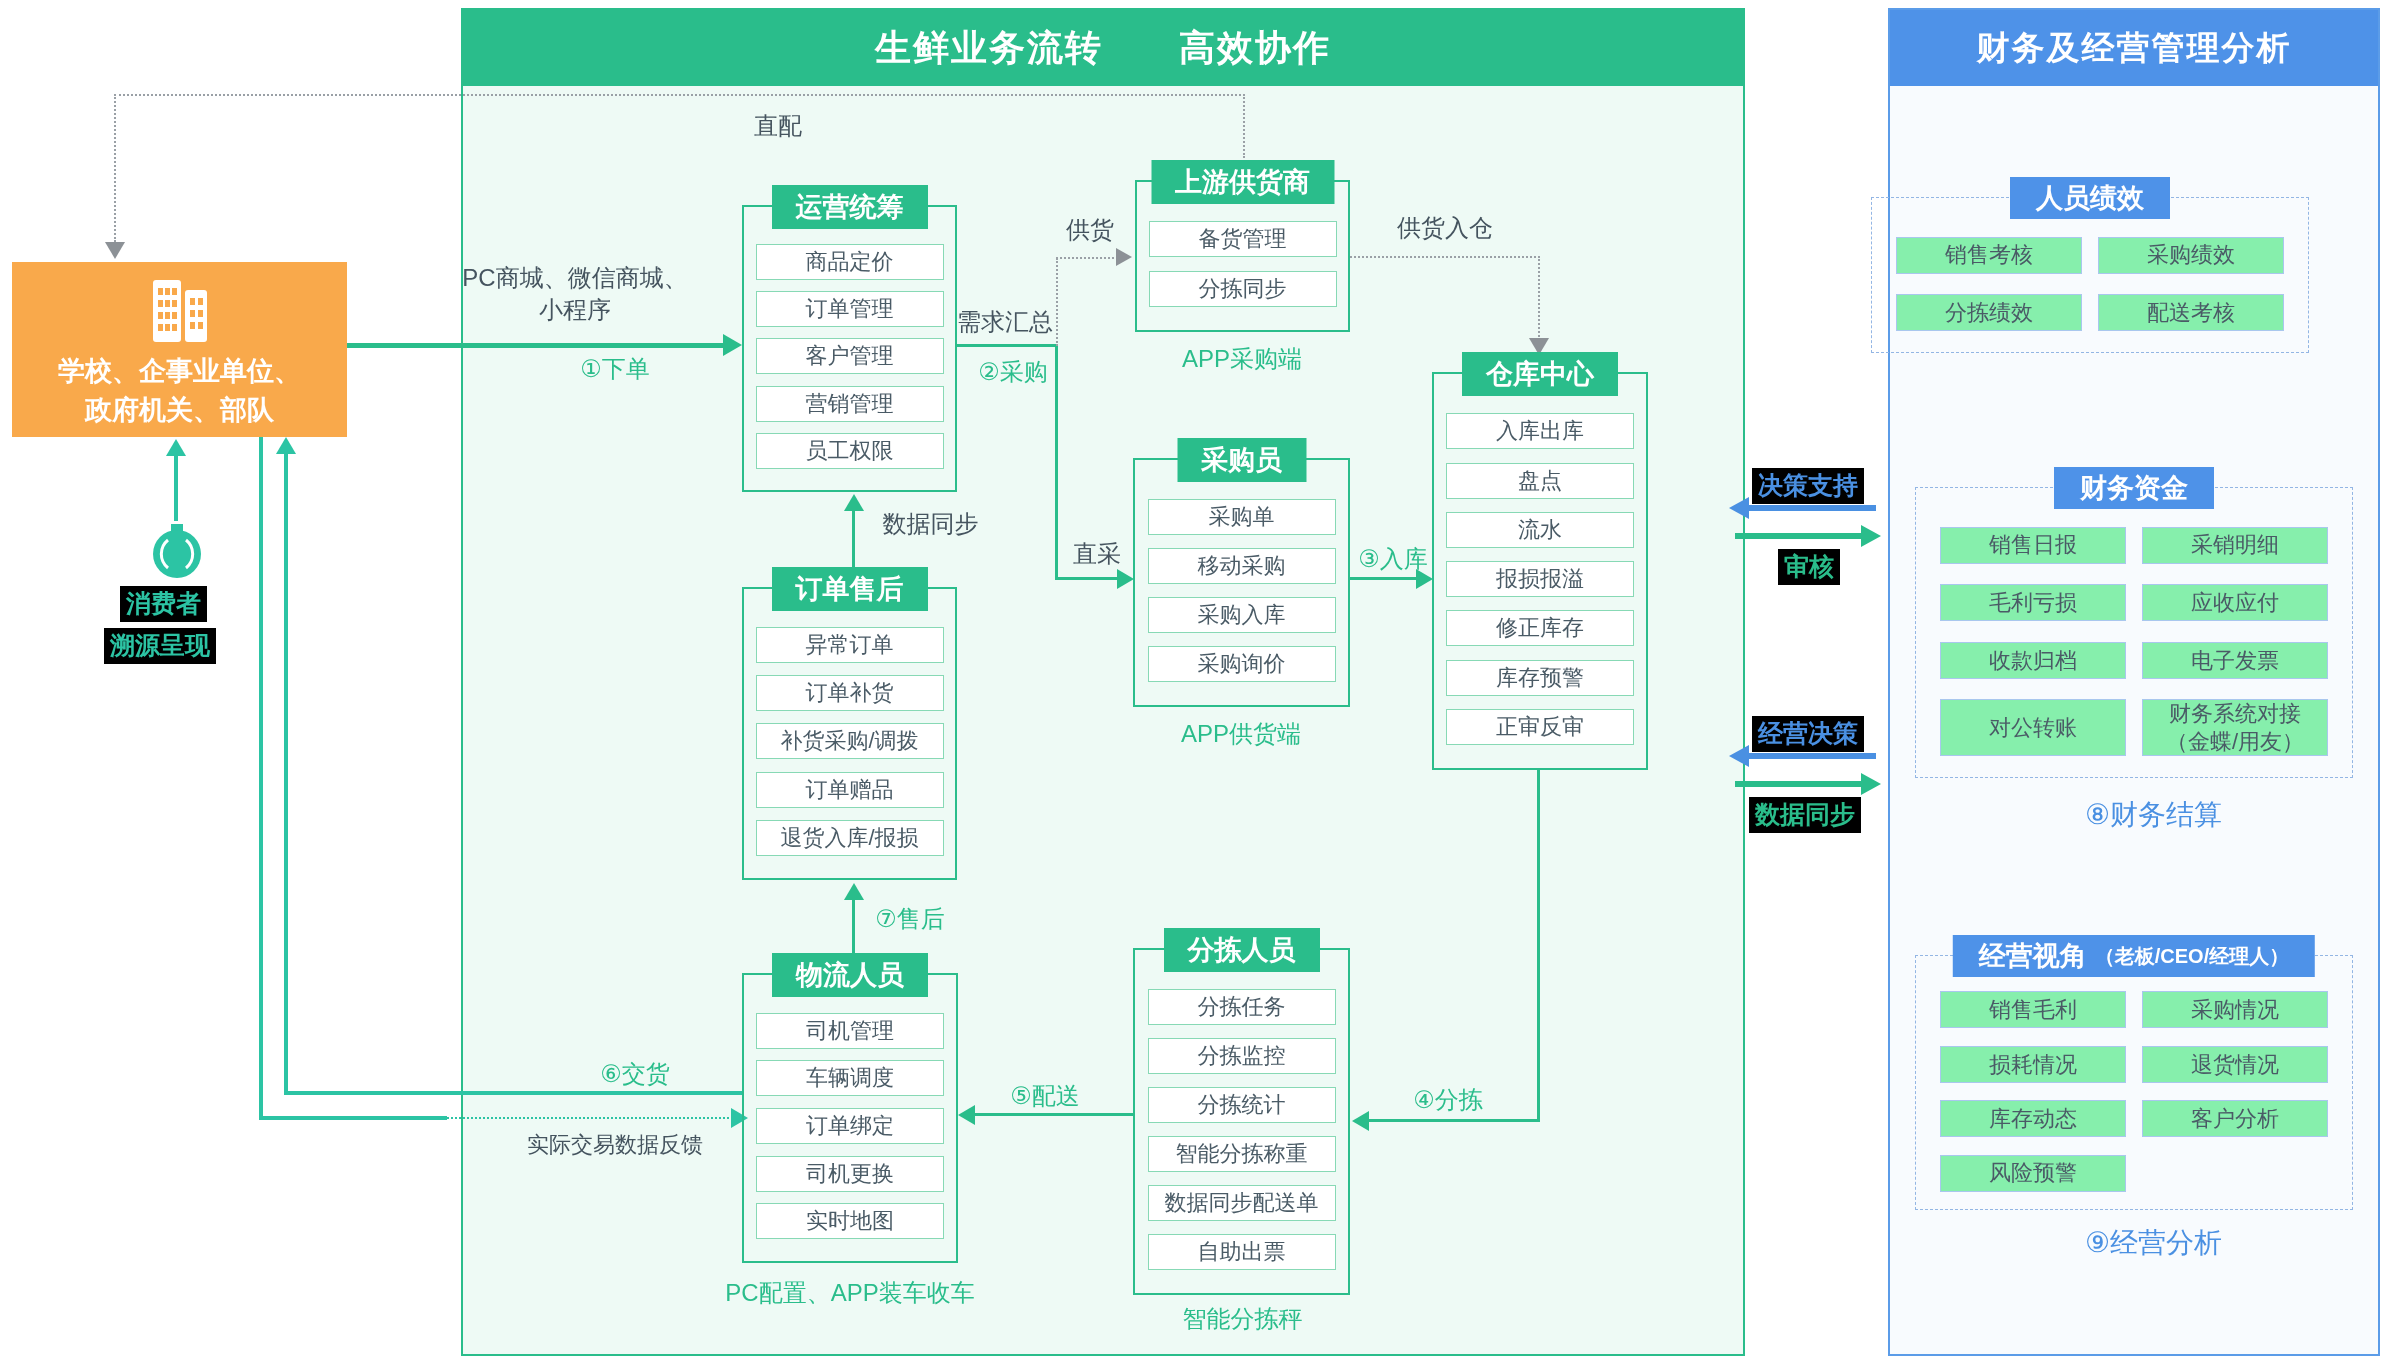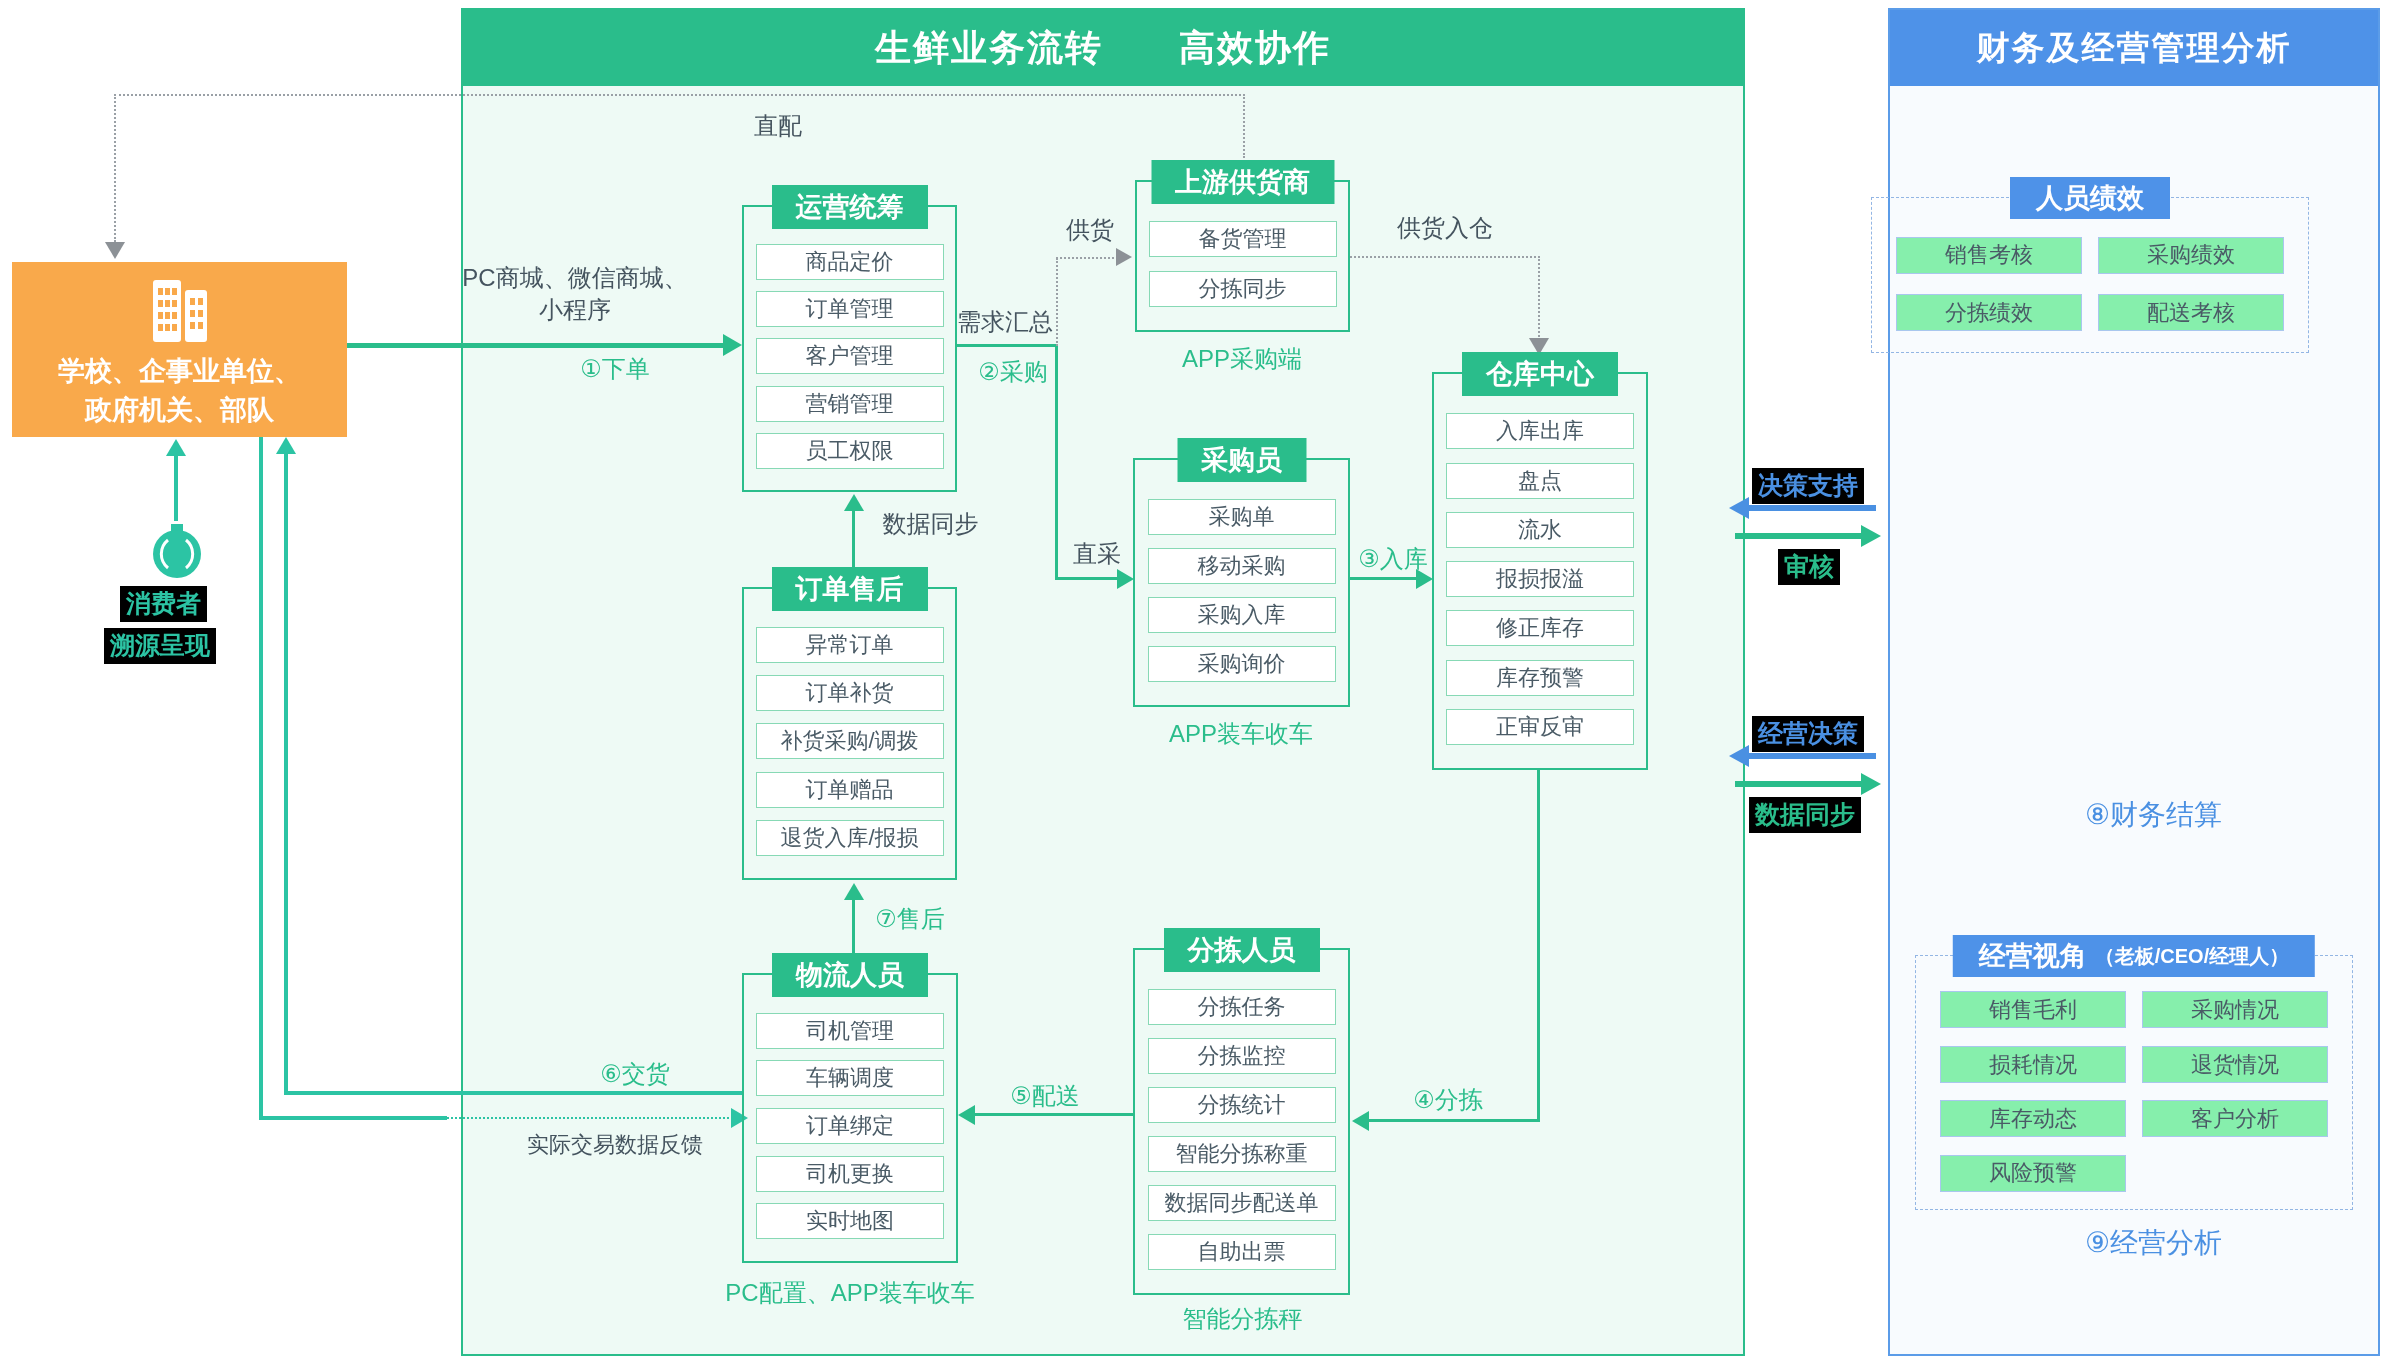--- a/index.html
+++ b/index.html
@@ -170,21 +170,21 @@
 
   <div class="group" style="left:1133px;top:458px;width:217px;height:249px">
     <div class="ghead">采购员</div>
     <div class="gitems">
         <div class="gitem">采购单</div>
         <div class="gitem">移动采购</div>
         <div class="gitem">采购入库</div>
         <div class="gitem">采购询价</div>
       </div>
   </div>
-  <div class="caption" style="left:1166px;top:718px;width:150px">APP装车收车</div>
+  <div class="caption" style="left:1166px;top:718px;width:150px">APP供货端</div>
 
   <div class="hl" style="left:1350px;top:577px;width:68px"></div>
   <div class="arr" style="left:1416px;top:569px;border-top:10px solid transparent;border-bottom:10px solid transparent;border-left:17px solid #2abd8b"></div>
   <div class="label green" style="left:1343px;top:543px;width:100px">③入库</div>
 
   <div class="group" style="left:1432px;top:372px;width:216px;height:398px">
     <div class="ghead">仓库中心</div>
     <div class="gitems">
         <div class="gitem">入库出库</div>
         <div class="gitem">盘点</div>
@@ -266,20 +266,34 @@
   <div class="rsec" style="left:1871px;top:197px;width:438px;height:156px">
     <div class="rhead">人员绩效</div>
     <div class="ritems">
         <div class="ritem">销售考核</div>
         <div class="ritem">采购绩效</div>
         <div class="ritem">分拣绩效</div>
         <div class="ritem">配送考核</div>
       </div>
   </div>
 
+  <div class="rsec" style="left:1915px;top:487px;width:438px;height:291px">
+    <div class="rhead">财务资金</div>
+    <div class="ritems">
+        <div class="ritem">销售日报</div>
+        <div class="ritem">采销明细</div>
+        <div class="ritem">毛利亏损</div>
+        <div class="ritem">应收应付</div>
+        <div class="ritem">收款归档</div>
+        <div class="ritem">电子发票</div>
+        <div class="ritem">对公转账</div>
+        <div class="ritem">财务系统对接
+（金蝶/用友）</div>
+      </div>
+  </div>
   <div class="label blue" style="left:2052px;top:796px;width:170px">⑧财务结算</div>
 
   <div class="rsec" style="left:1915px;top:955px;width:438px;height:255px">
     <div class="rhead">
       <span>经营视角</span>
       <span class="sub">（老板/CEO/经理人）</span>
     </div>
     <div class="ritems">
         <div class="ritem">销售毛利</div>
         <div class="ritem">采购情况</div>

